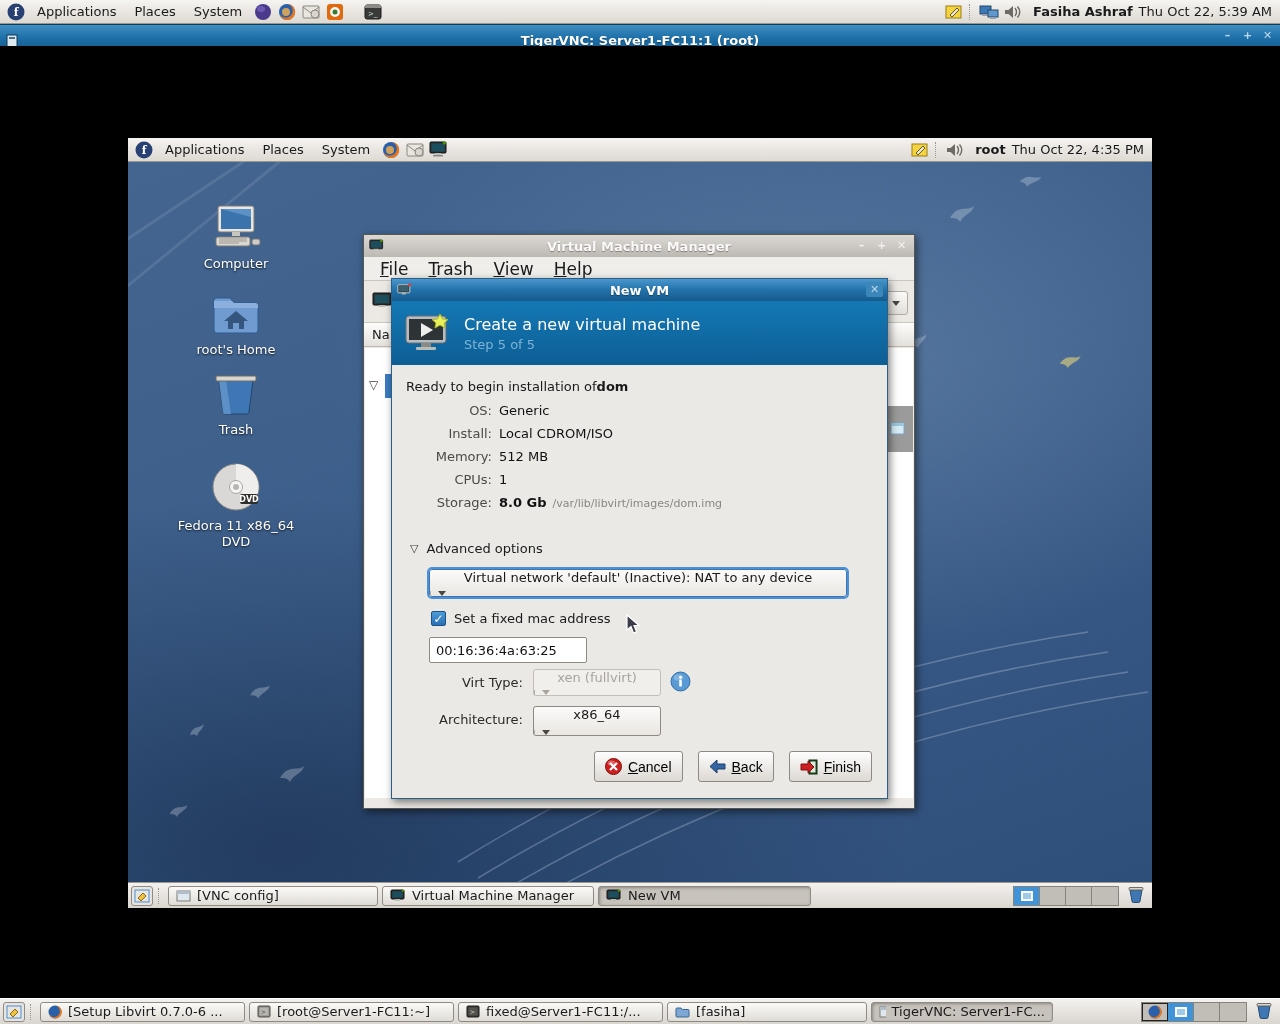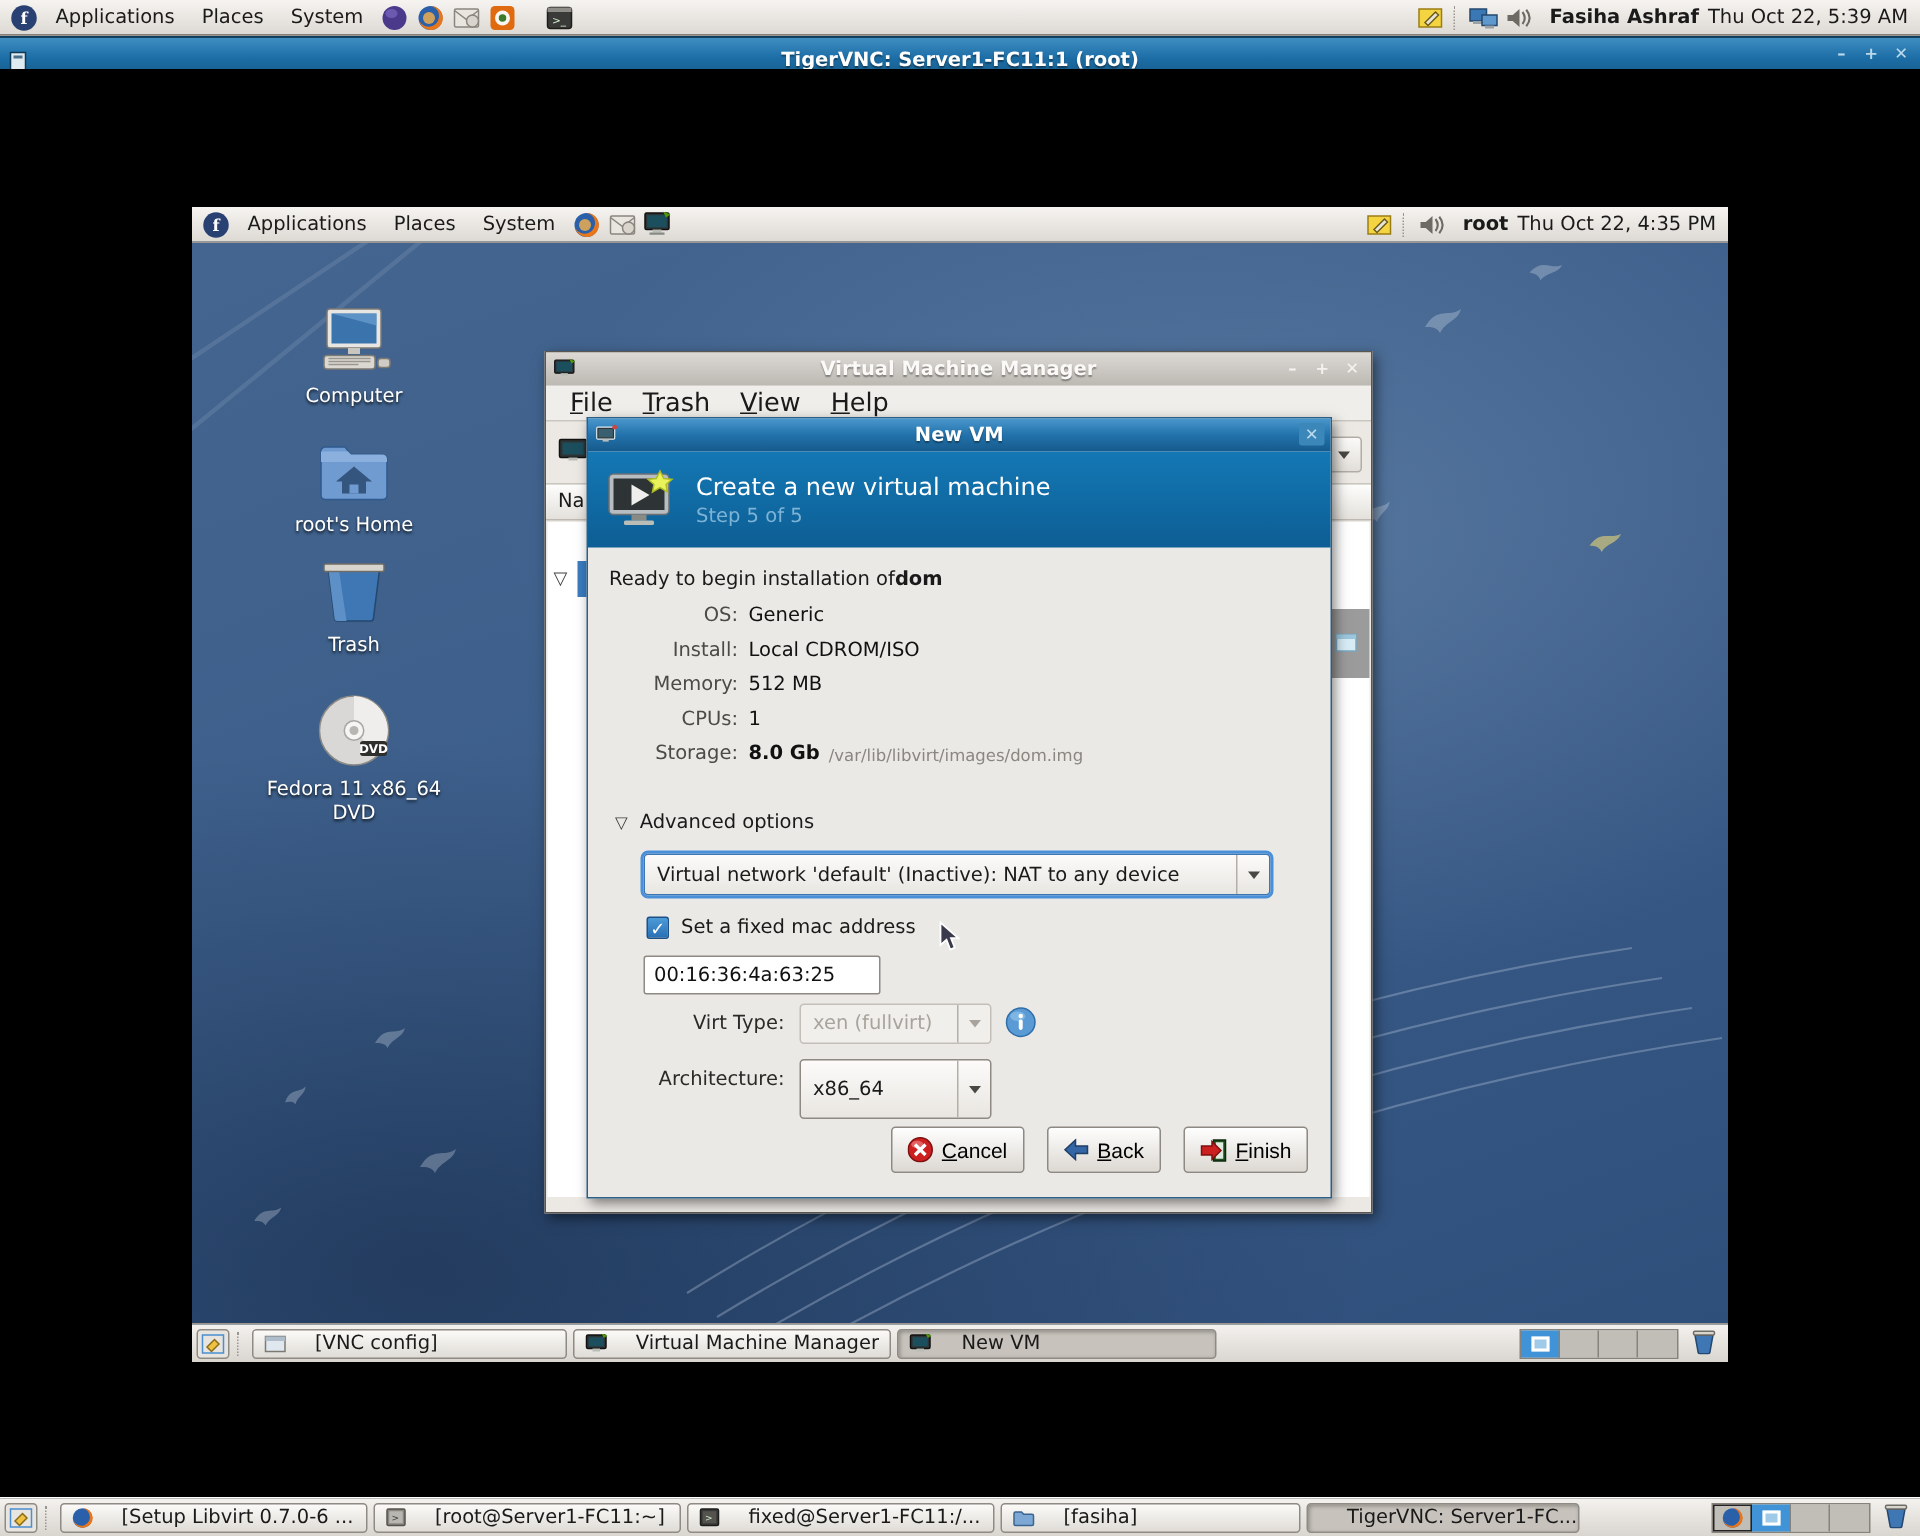--- a/index.html
+++ b/index.html
@@ -73,21 +73,21 @@
 
   .sumrow { position:absolute; left:14px; display:flex; }
   .sumlabel { width:86px; text-align:right; color:#4c4a47; }
   .sumval { margin-left:7px; color:#111; }
   .storagepath { color:#8a8781; font-size:11px; margin-left:6px; align-self:flex-end; }
 
   .expander { position:absolute; left:18px; top:176px; display:flex; align-items:center; }
   .expander .tri { color:#3f3d3a; font-size:11px; margin-right:8px; }
 
   .combo { border:1px solid #8e8a83; border-radius:3px; background:linear-gradient(#fcfbfa,#e9e6e1);
-           display:flex; align-items:center; font-size:13px; position:absolute; }
+           display:flex; align-items:center; font-size:13px; position:absolute;flex-direction:column; }
   .combo .ctext { flex:1; padding:0 8px; white-space:nowrap; overflow:hidden; }
   .combo .cbtn { width:22px; align-self:stretch; border-left:1px solid #b3afa8; display:flex; align-items:center; justify-content:center; }
   .chev { width:0; height:0; border-left:4px solid transparent; border-right:4px solid transparent; border-top:5px solid #4a4843; }
   .combo.focus { outline:2px solid #4a90d9; outline-offset:0; border-color:#3c77b5; }
   .combo.disabled { background:#f1efec; border-color:#c3bfb8; color:#a8a49d; }
   .combo.disabled .ctext { color:#a8a49d; }
   .combo.disabled .chev { border-top-color:#a8a49d; }
 
   #network-combo { left:37px; top:204px; width:418px; height:28px; }
   #mac-check { position:absolute; left:39px; top:246px; display:flex; align-items:center; }
@@ -95,33 +95,33 @@
               color:#fff; font-size:12px; line-height:14px; text-align:center; margin-right:8px; }
   .checkbox::after { content:"✓"; }
   #mac-input { position:absolute; left:37px; top:272px; width:158px; height:26px; border:1px solid #8e8a83; border-radius:2px;
                font-family:"DejaVu Sans",sans-serif; font-size:13px; padding:0 6px; background:#fff; color:#111; }
 
   .formrow-label { position:absolute; width:118px; text-align:right; color:#2c2a28; }
   #virt-label { left:13px; top:310px; }
   #virt-combo { left:141px; top:304px; width:128px; height:27px; }
   #info-icon { position:absolute; left:278px; top:306px; }
   #arch-label { left:13px; top:347px; }
-  #arch-combo { left:141px; top:341px; width:128px; height:40px; }
+  #arch-combo { left:141px; top:341px; width:128px; height:30px; }
 
   #dlg-buttons { position:absolute; right:15px; bottom:16px; display:flex; gap:15px; }
   .btn { height:31px; border:1px solid #8e8a83; border-radius:3px; background:linear-gradient(#fefefe,#dcd8d2);
          display:flex; align-items:center; padding:0 10px; gap:6px; font-size:14px; box-shadow:0 1px 0 rgba(255,255,255,.8) inset; }
 
   
   .taskbar { position:absolute; left:0; right:0; height:26px; background:linear-gradient(#f4f2ef,#d9d5cf);
              border-top:1px solid #fff; display:flex; align-items:center; padding:0 3px; }
   #guest-taskbar { bottom:0; border-top:1px solid #9b968e; }
   #host-taskbar { bottom:0; height:26px; }
   .taskbtn { height:20px; border:1px solid #8f8b84; border-radius:3px; background:linear-gradient(#fbfaf8,#dfdcd6);
-             display:flex; align-items:center; gap:19px; padding:0 7px; margin:0 2px; font-size:13px; white-space:nowrap; overflow:hidden; }
+             display:flex; align-items:center; gap:6px; padding:0 7px; margin:0 2px; font-size:13px; white-space:nowrap; overflow:hidden; }
   .taskbtn.pressed { background:#c7c3bc; box-shadow:inset 1px 1px 3px rgba(0,0,0,.3); }
   .showdesk { width:22px; height:20px; border:1px solid #8f8b84; border-radius:3px; background:#e8e5e0;
               display:flex; align-items:center; justify-content:center; margin-right:2px; }
   .wsbox { display:flex; margin-left:auto; border:1px solid #87837c; }
   .wscell { width:26px; height:18px; background:#c1beb7; border-right:1px solid #87837c; position:relative;
             display:flex; align-items:center; justify-content:center; }
   .wscell:last-child { border-right:none; }
   .wscell.active { background:#3f93d6; }
   .wscell.active .wswin { width:12px; height:10px; border:2px solid #fff; background:#9fcbe8; }
   .wscell.outlined { outline:1px solid #222; outline-offset:-1px; }

